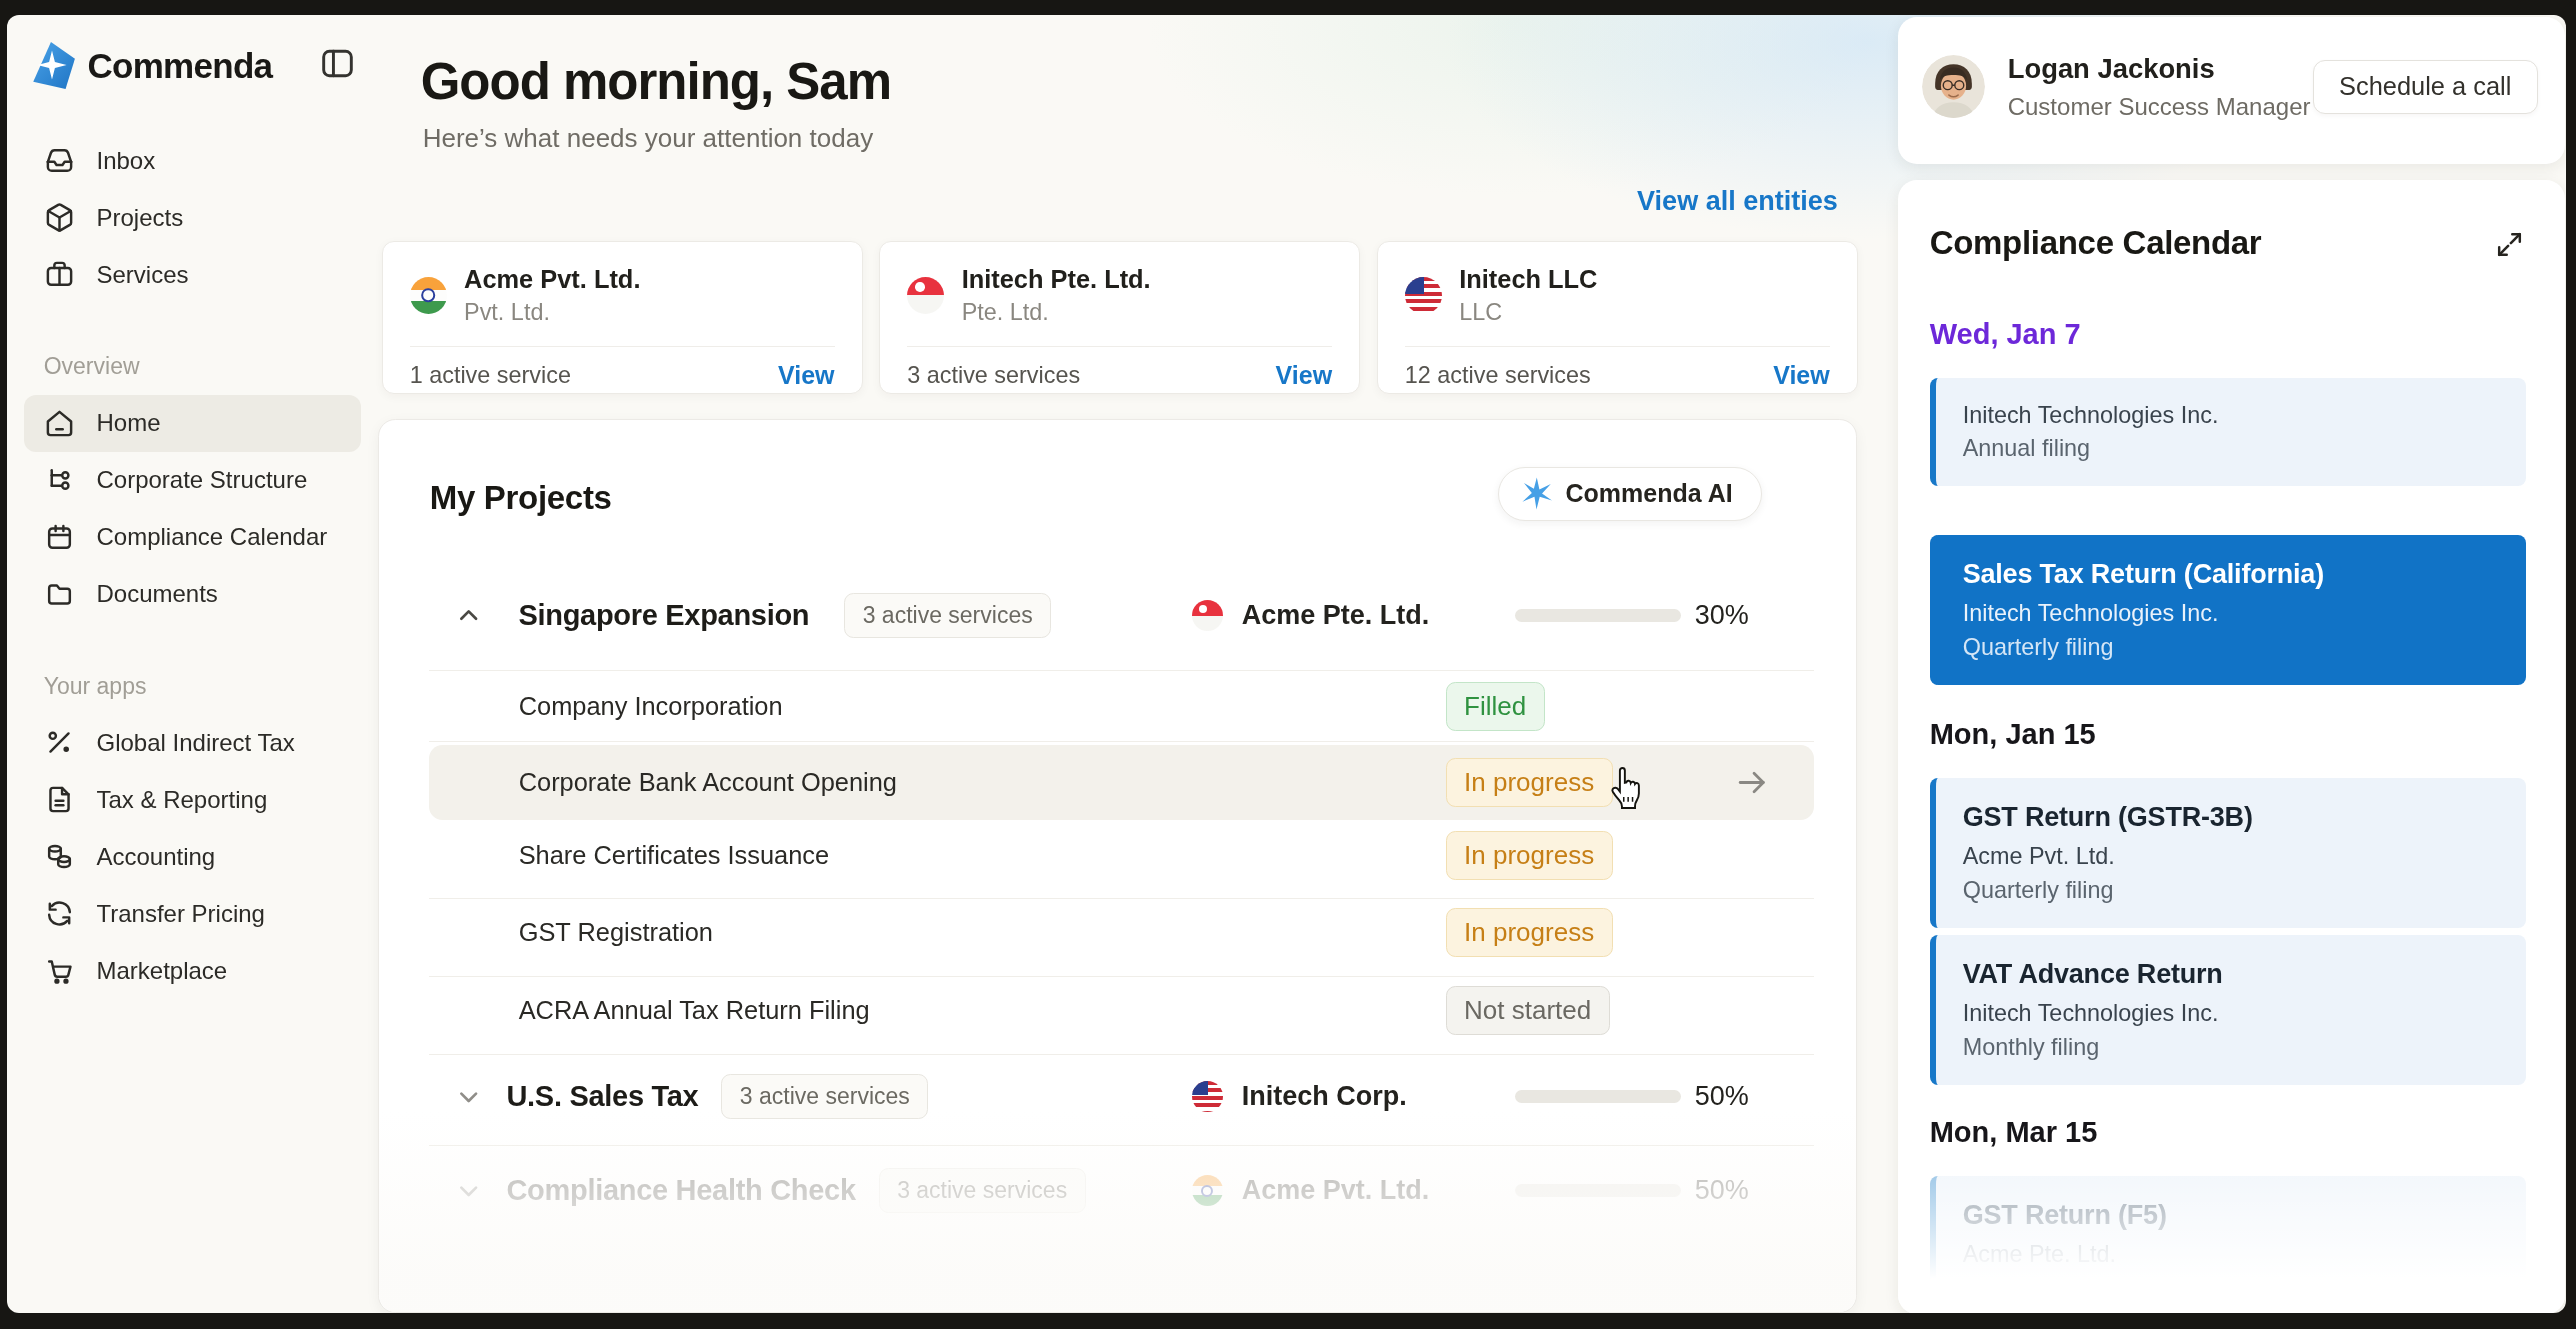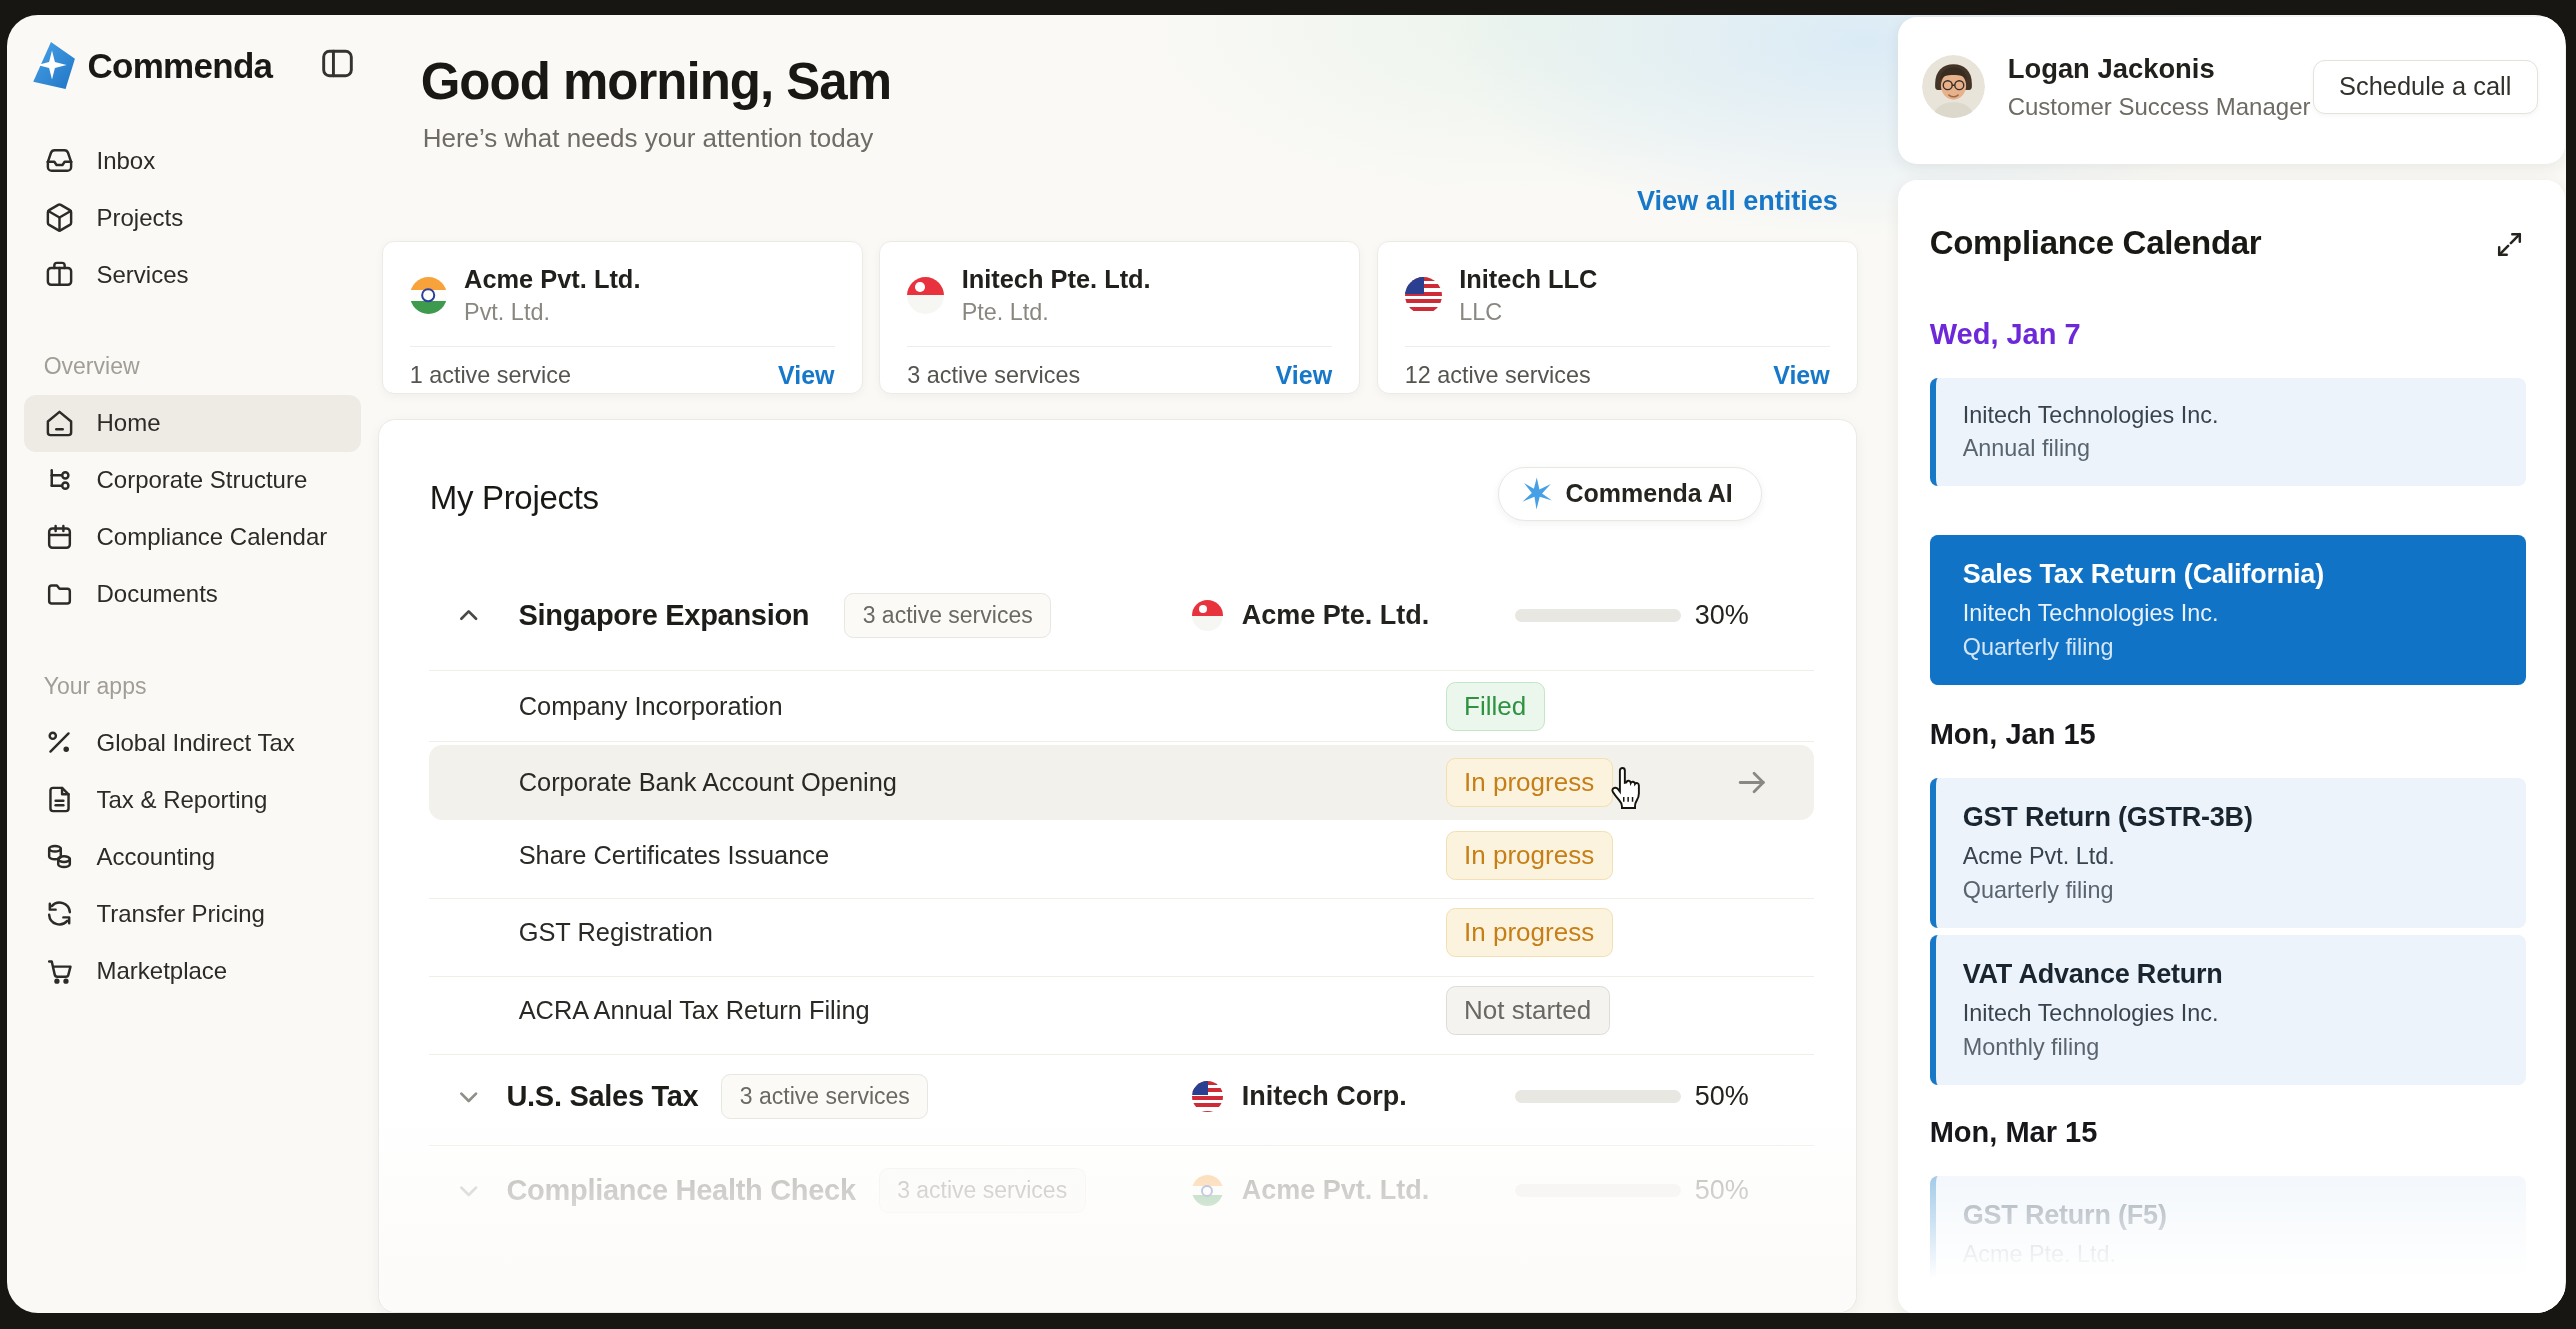--- a/index.html
+++ b/index.html
@@ -7,21 +7,21 @@
   html,body { width:2576px; height:1329px; }
   body {
     font-family:"Liberation Sans", sans-serif;
     background:#171613;
     position:relative;
     overflow:hidden;
     color:#23221E;
   }
   .window {
     position:absolute; left:6.7px; top:14.7px; width:2559px; height:1298px;
-    border-radius:31px; overflow:hidden;
+    border-radius:12px; overflow:hidden;
     background:
       radial-gradient(602px 281px at 1861px 27px, rgba(193,223,246,.55), rgba(193,223,246,0) 70%),
       radial-gradient(509px 241px at 1506px 6.7px, rgba(214,236,224,.38), rgba(214,236,224,0) 72%),
       #FAF9F5;
   }
   
   .sidebar { position:absolute; left:0; top:0; width:372px; height:100%; padding-top:25.4px; }
   .logo-row { display:flex; align-items:center; gap:10.7px; padding-left:20px; height:51px; position:relative; }
   .logo-mark { width:50px; height:50px; flex:0 0 auto; }
   .logo-text { font-size:35px; font-weight:700; letter-spacing:-0.7px; color:#1A1916; }
@@ -61,21 +61,21 @@
   .ec-div { height:1.3px; background:#EFEDE9; margin-top:20px; }
   .ec-bottom { display:flex; justify-content:space-between; align-items:center; height:56px; }
   .ec-services { font-size:23.4px; color:#56544F; }
   .ec-view { font-size:25px; font-weight:600; color:#1777C8; cursor:pointer; }
   
   .projects-panel {
     position:absolute; left:371px; top:404px; width:1479px; height:894px;
     background:#fff; border:1.3px solid #ECEAE6; border-radius:17.4px;
     box-shadow:0 4px 13.4px rgba(40,38,30,.05);
   }
-  .pp-title { position:absolute; left:51px; top:59px; font-size:33px; font-weight:400; letter-spacing:-0.3px; color:#191814; }
+  .pp-title { position:absolute; left:51px; top:59px; font-size:33px; font-weight:700; letter-spacing:-0.3px; color:#191814; }
   .ai-btn {
     position:absolute; right:94px; top:47px; height:54px; padding:0 28px 0 20px;
     display:flex; align-items:center; gap:12px; background:#fff;
     border:1.3px solid #E9E7E2; border-radius:29.4px; box-shadow:0 2.7px 8px rgba(40,38,30,.06);
     font-size:25px; font-weight:600; color:#26241F; cursor:pointer;
   }
   .rows { position:absolute; left:50px; top:0; width:1385px; height:100%; }
   .hdiv { position:absolute; left:0; width:100%; height:1.3px; background:#F0EEE9; }
   .grow { position:absolute; left:0; width:100%; height:80px; display:flex; align-items:center; cursor:pointer; }
   .chev { width:29.4px; height:29.4px; margin-left:25.4px; flex:0 0 auto; }

